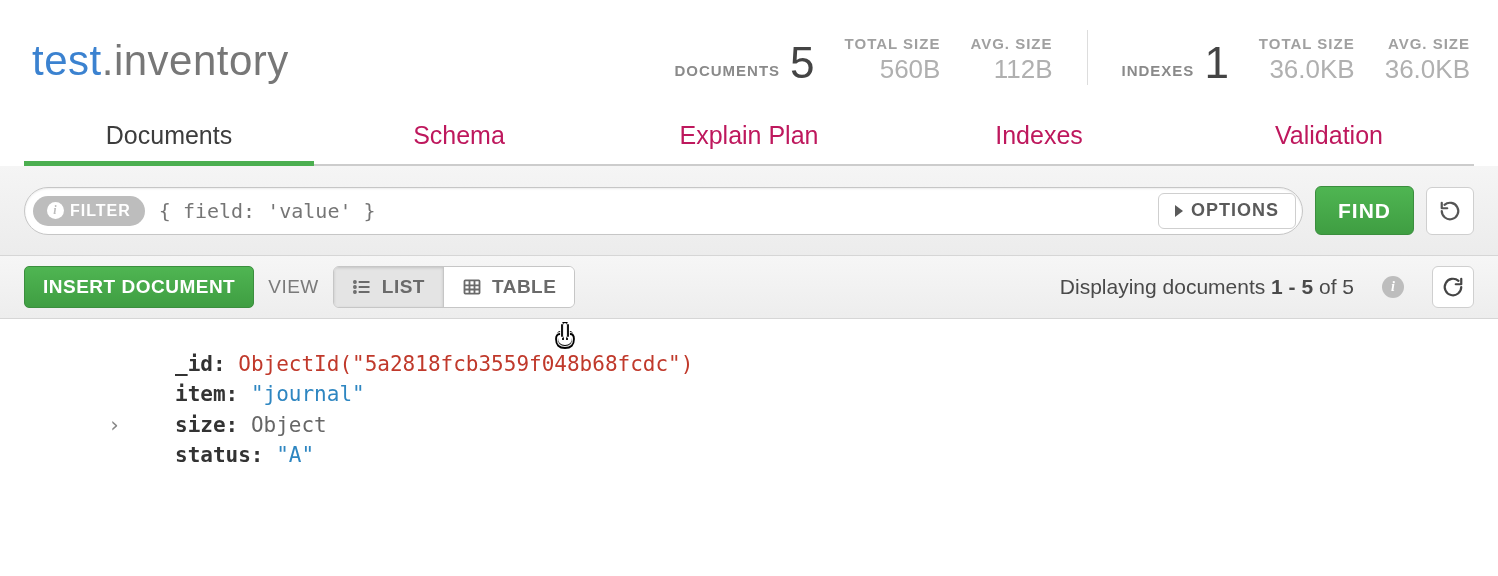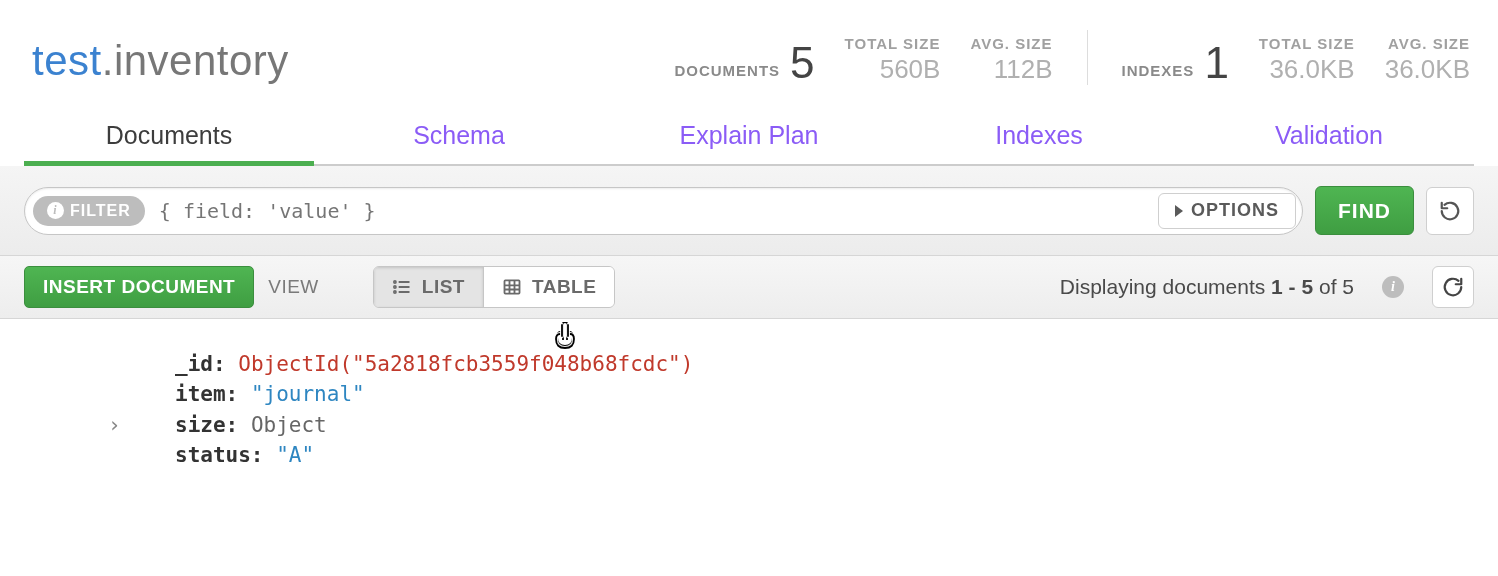--- a/index.html
+++ b/index.html
@@ -84,21 +84,21 @@
   .tabs {
     display: flex;
     margin: 14px 24px 0 24px;
     border-bottom: 2px solid #ccc;
   }
   .tab {
     flex: 1;
     text-align: center;
     font-size: 25px;
     padding: 12px 0 14px 0;
-    color: #8b5cf6;
+    color: #be185d;
     cursor: pointer;
     position: relative;
   }
   .tab.active {
     color: #3d3d3d;
     font-weight: 500;
   }
   .tab.active::after {
     content: "";
     position: absolute;
@@ -232,21 +232,20 @@
     color: #7a7a7a;
     letter-spacing: 0.5px;
     font-weight: 400;
     text-align: right;
   }
   .toggle-group {
     display: flex;
     border: 1px solid #c6c6c6;
     border-radius: 6px;
     overflow: hidden;
-    margin-left: 40px;
   }
   .toggle-btn {
     display: flex;
     align-items: center;
     gap: 10px;
     padding: 0 18px;
     height: 40px;
     background: #fff;
     font-size: 19px;
     font-weight: 700;

